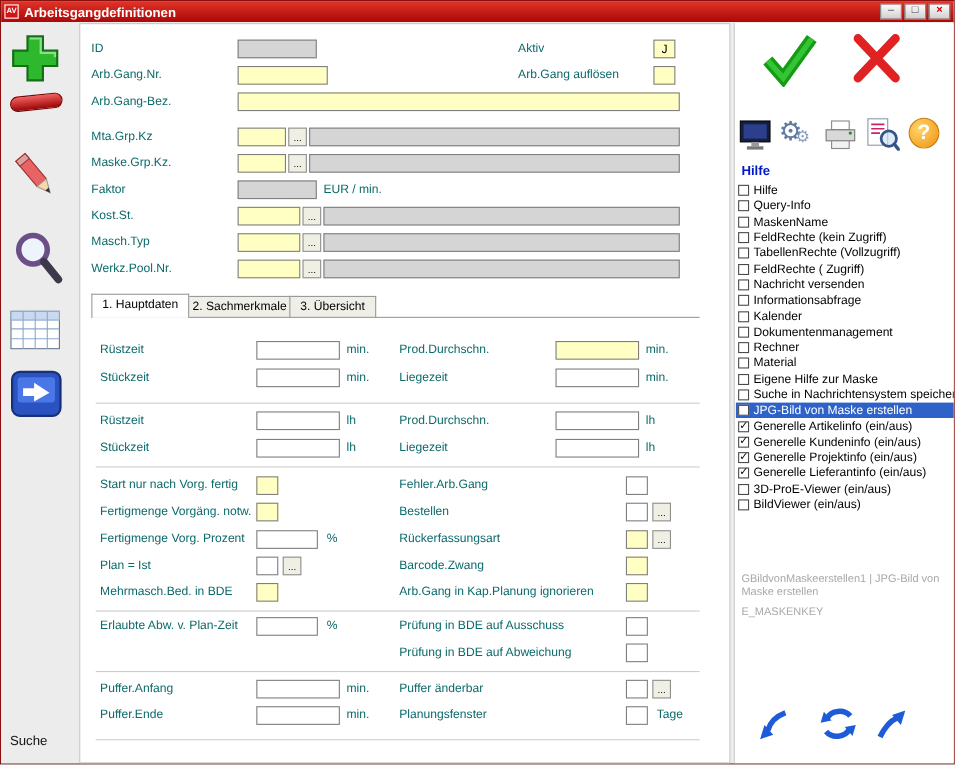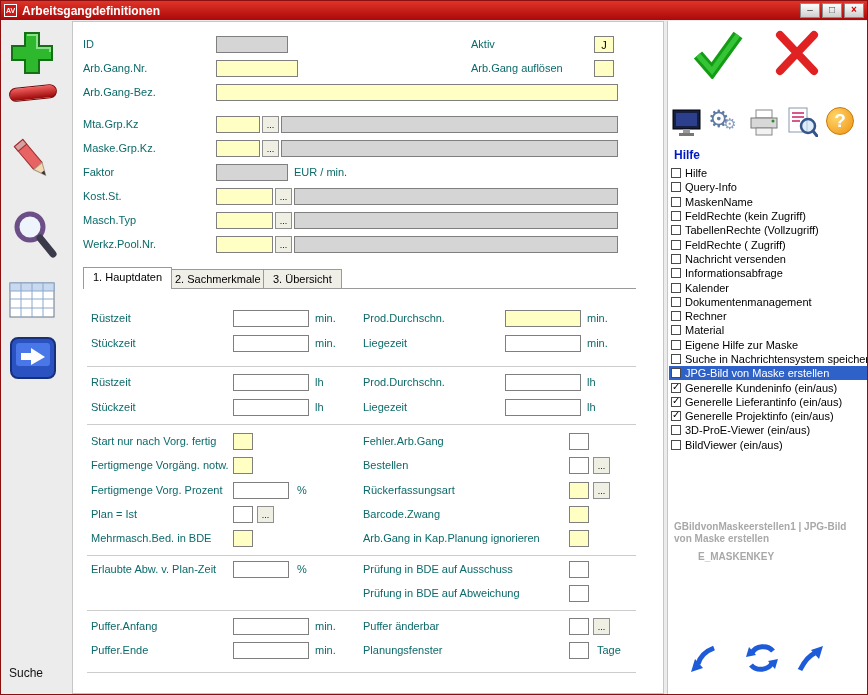--- a/index.html
+++ b/index.html
@@ -36,22 +36,22 @@
 
   
   .right-panel { position:absolute; left:666px; top:20px; width:201px; height:673px; background:#fff; border-left:1px solid #c6c6c6; }
   .rp-btn { position:absolute; cursor:pointer; }
   .hilfe { position:absolute; left:6px; top:127px; color:#0018c8; font-weight:bold; font-size:12px; }
   .chk-list { position:absolute; left:1px; top:145px; width:199px; }
   .chk-item { display:flex; align-items:center; height:14.3px; font-size:11px; padding-left:2px; white-space:nowrap; overflow:hidden; cursor:default; color:#000; }
   .chk-box { width:10px; height:10px; border:1px solid #4a4a4a; background:#fff; margin-right:4px; flex:none; position:relative; }
   .chk-item.checked .chk-box::after { content:"✓"; position:absolute; left:0px; top:-3px; font-size:10px; color:#000; }
   .chk-item.selected { background:#2f62c8; color:#fff; }
-  .captions { position:absolute; left:6px; top:500px; width:188px; color:#a8a8a8; font-size:10px; line-height:12px;font-weight:bold; }
-  .mask-key { margin-top:6px;margin-left:24px; }
+  .captions { position:absolute; left:6px; top:500px; width:188px; color:#a8a8a8; font-size:10px; line-height:12px; }
+  .mask-key { margin-top:6px; }
   .arrow-btn { position:absolute; cursor:pointer; }
 </style>
 </head>
 <body>
 
 <div class="window">
 
   <div class="titlebar">
     <span class="app-icon">AV</span>
     <span class="title-text">Arbeitsgangdefinitionen</span>
@@ -349,29 +349,33 @@
       <div class="chk-item">
           <span class="chk-box"></span>
           <span>Suche in Nachrichtensystem speichern</span>
         </div>
       <div class="chk-item selected">
           <span class="chk-box"></span>
           <span>JPG-Bild von Maske erstellen</span>
         </div>
       <div class="chk-item checked">
           <span class="chk-box"></span>
+          <span>Generelle Artikelinfo (ein/aus)</span>
+        </div>
+      <div class="chk-item checked">
+          <span class="chk-box"></span>
           <span>Generelle Kundeninfo (ein/aus)</span>
         </div>
       <div class="chk-item checked">
           <span class="chk-box"></span>
+          <span>Generelle Projektinfo (ein/aus)</span>
+        </div>
+      <div class="chk-item checked">
+          <span class="chk-box"></span>
           <span>Generelle Lieferantinfo (ein/aus)</span>
-        </div>
-      <div class="chk-item checked">
-          <span class="chk-box"></span>
-          <span>Generelle Projektinfo (ein/aus)</span>
         </div>
       <div class="chk-item">
           <span class="chk-box"></span>
           <span>3D-ProE-Viewer (ein/aus)</span>
         </div>
       <div class="chk-item">
           <span class="chk-box"></span>
           <span>BildViewer (ein/aus)</span>
         </div>
     </div>

